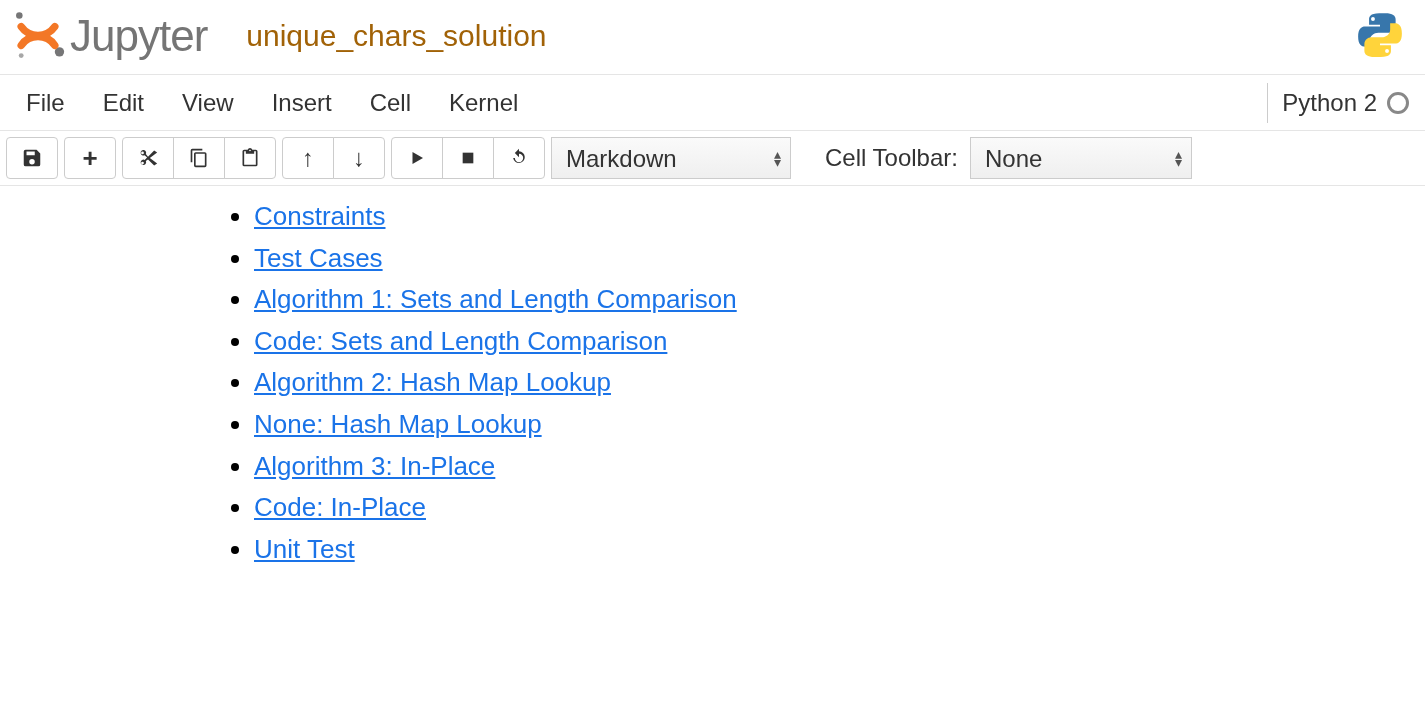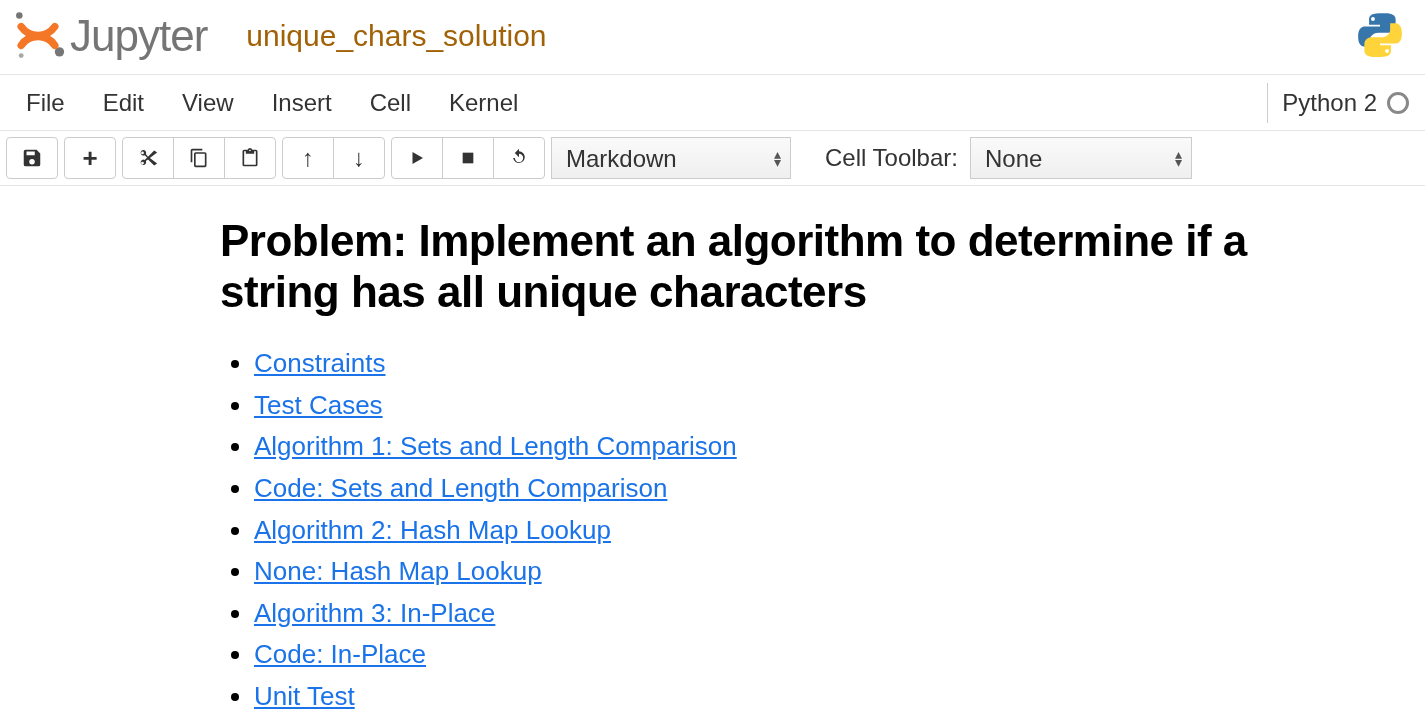--- a/index.html
+++ b/index.html
@@ -249,21 +249,20 @@
       <option>None</option>
     </select>
     <span class="select-caret">▴<br>▾</span>
   </div>
 </div>
 
 <div class="notebook">
   <div class="cell">
     <div class="prompt"></div>
     <div class="render">
-      <h1>Problem: Implement an algorithm to determine if a string has all unique characters</h1>
       <ul>
         <li><a>Constraints</a></li>
         <li><a>Test Cases</a></li>
         <li><a>Algorithm 1: Sets and Length Comparison</a></li>
         <li><a>Code: Sets and Length Comparison</a></li>
         <li><a>Algorithm 2: Hash Map Lookup</a></li>
         <li><a>None: Hash Map Lookup</a></li>
         <li><a>Algorithm 3: In-Place</a></li>
         <li><a>Code: In-Place</a></li>
         <li><a>Unit Test</a></li>

